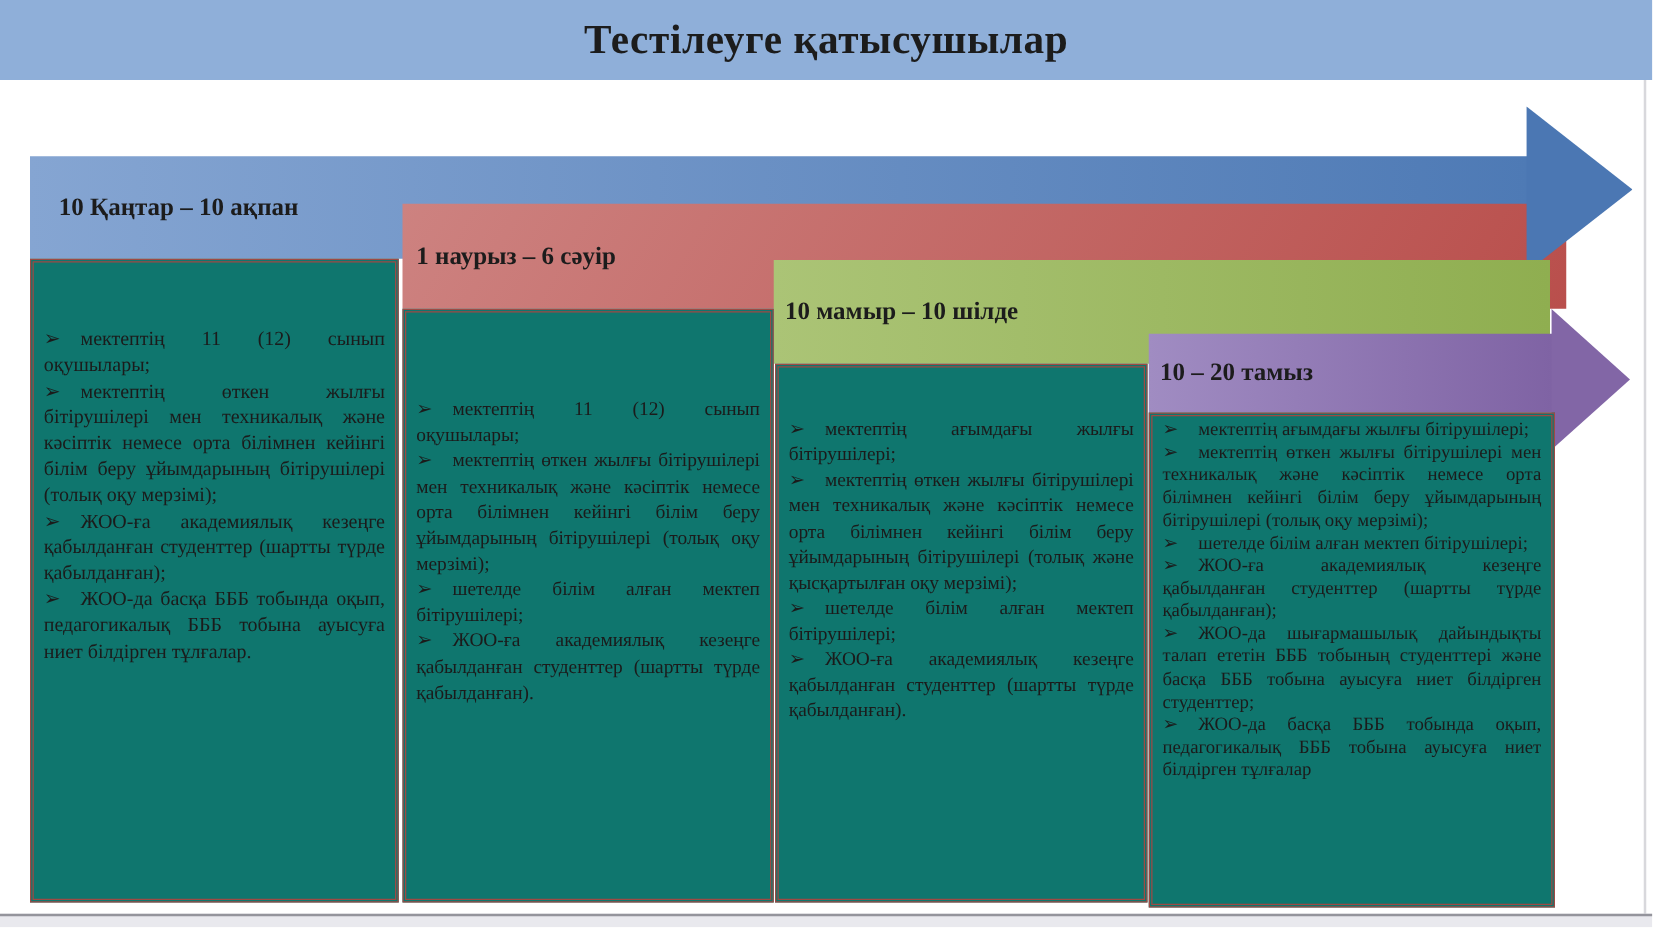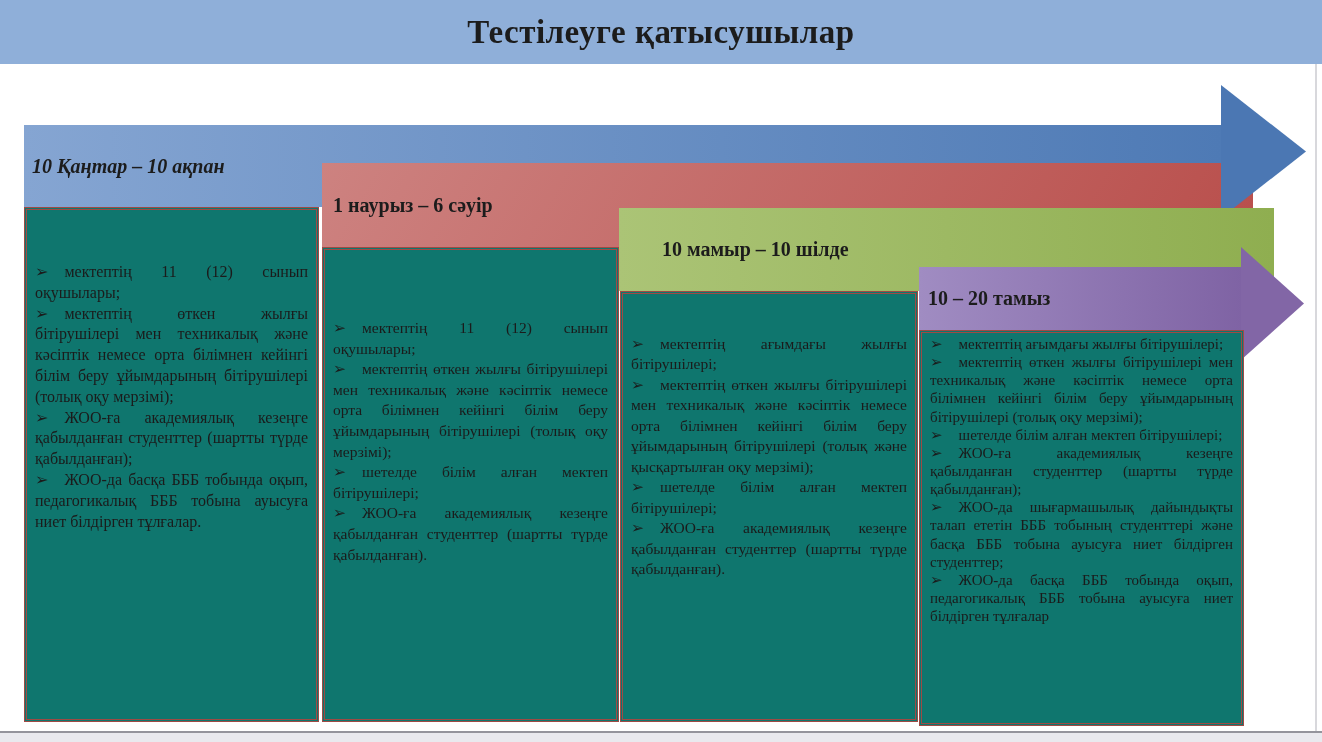--- a/index.html
+++ b/index.html
@@ -16,26 +16,26 @@
     display:flex;align-items:center;justify-content:center;
   }
   .title-bar h1{
     margin:0;font-size:33px;font-weight:bold;color:#1c1c1c;letter-spacing:.5px;
   }
   
   .band{position:absolute;display:flex;align-items:center;}
   .band .period{font-weight:bold;font-size:20px;color:#1c1c1c;}
   .band1{left:24px;top:125px;width:1198px;height:82px;z-index:1;
     background:linear-gradient(to right,var(--blue-light,#85a5d2),var(--blue-dark,#4e7ab5));}
-  .band1 .period{padding-left:8px;font-style:italic;}
+  .band1 .period{padding-left:23px;}
   .band2{left:322px;top:163px;width:931px;height:84px;z-index:2;
     background:linear-gradient(120deg,var(--red-light,#cd8280),var(--red-dark,#b94f4c));}
   .band2 .period{padding-left:11px;text-align:right;}
   .band3{left:619px;top:208px;width:621px;height:83px;z-index:4;
-    background:linear-gradient(to right,var(--green-light,#abc476),var(--green-dark,#8fae50));padding-left:34px;}
+    background:linear-gradient(to right,var(--green-light,#abc476),var(--green-dark,#8fae50));}
   .band3 .period{padding-left:9px;}
   .band4{left:919px;top:267px;width:323px;height:63px;z-index:5;
     background:linear-gradient(to right,var(--purple-light,#a08cc2),var(--purple-dark,#7f63a4));}
   .band4 .period{padding-left:9px;}
   .arrowhead{position:absolute;clip-path:polygon(0 0,100% 50%,0 100%);}
   .arrowhead.blue{left:1221px;top:85px;width:85px;height:133px;z-index:3;
     background:var(--blue-head,#4b77b3);}
   .arrowhead.purple{left:1241px;top:247px;width:63px;height:113px;z-index:5;
     background:var(--purple-head,#8266a6);}
   

